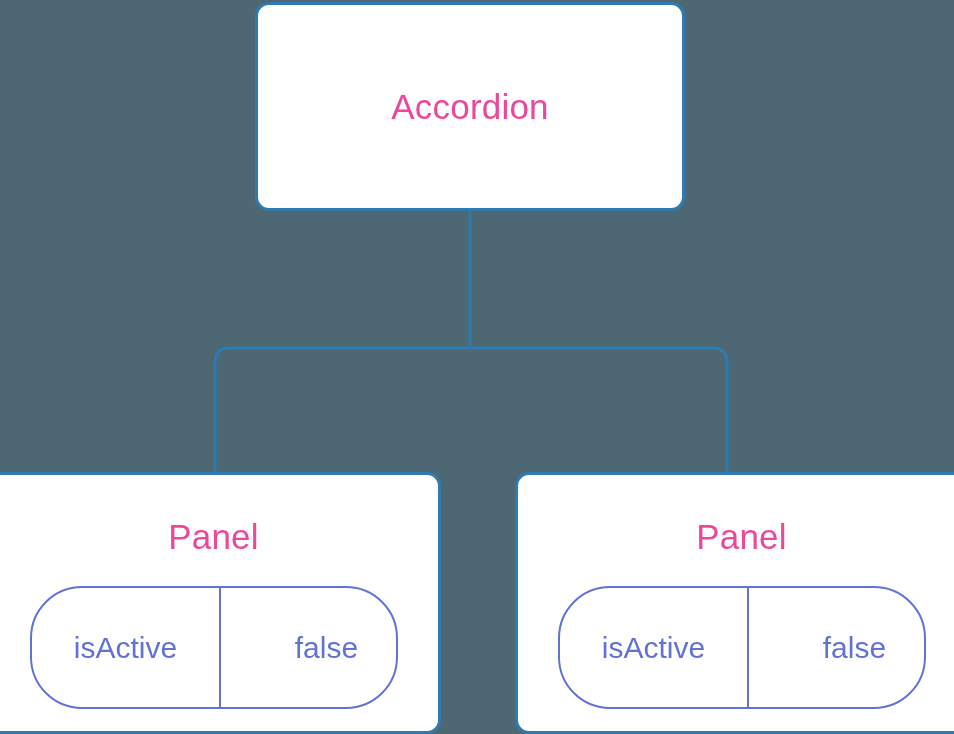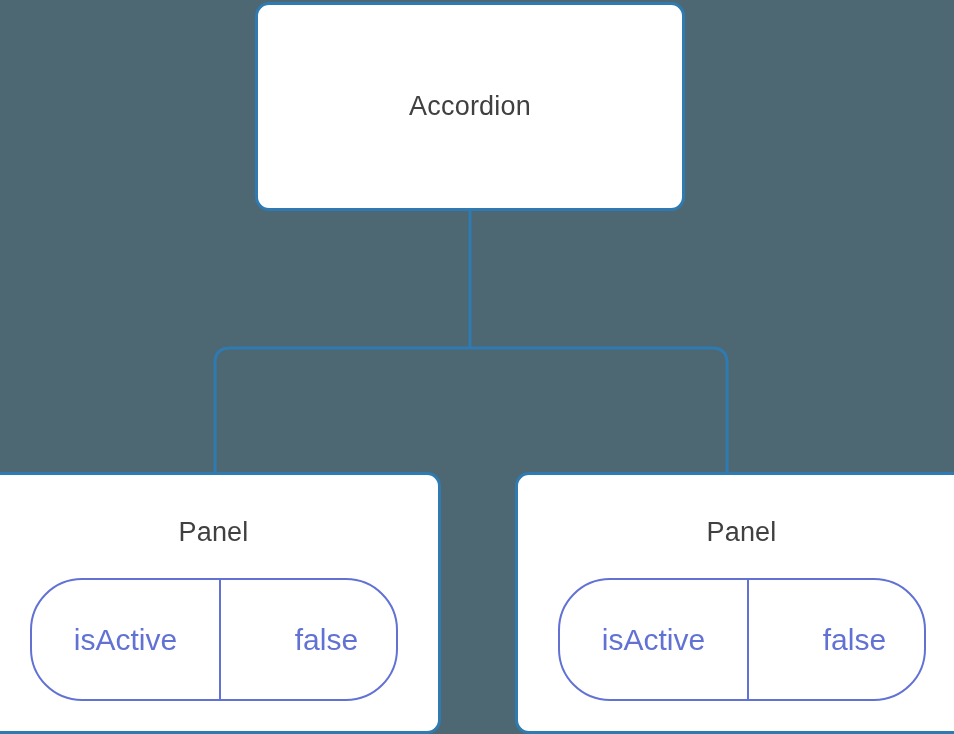--- a/index.html
+++ b/index.html
@@ -38,22 +38,22 @@
     background: #ffffff;
     border: 3px solid #2f7ab0;
     border-radius: 14px;
     box-sizing: border-box;
     z-index: 2;
     display: flex;
     flex-direction: column;
     align-items: center;
   }
   .node-title {
-    color: #404040;
-    font-size: 27px;
+    color: #ec4899;
+    font-size: 35px;
     line-height: 1;
     letter-spacing: 0.2px;
     white-space: nowrap;
   }
   
   #node-accordion {
     left: 255px;
     top: 2px;
     width: 430px;
     height: 209px;

